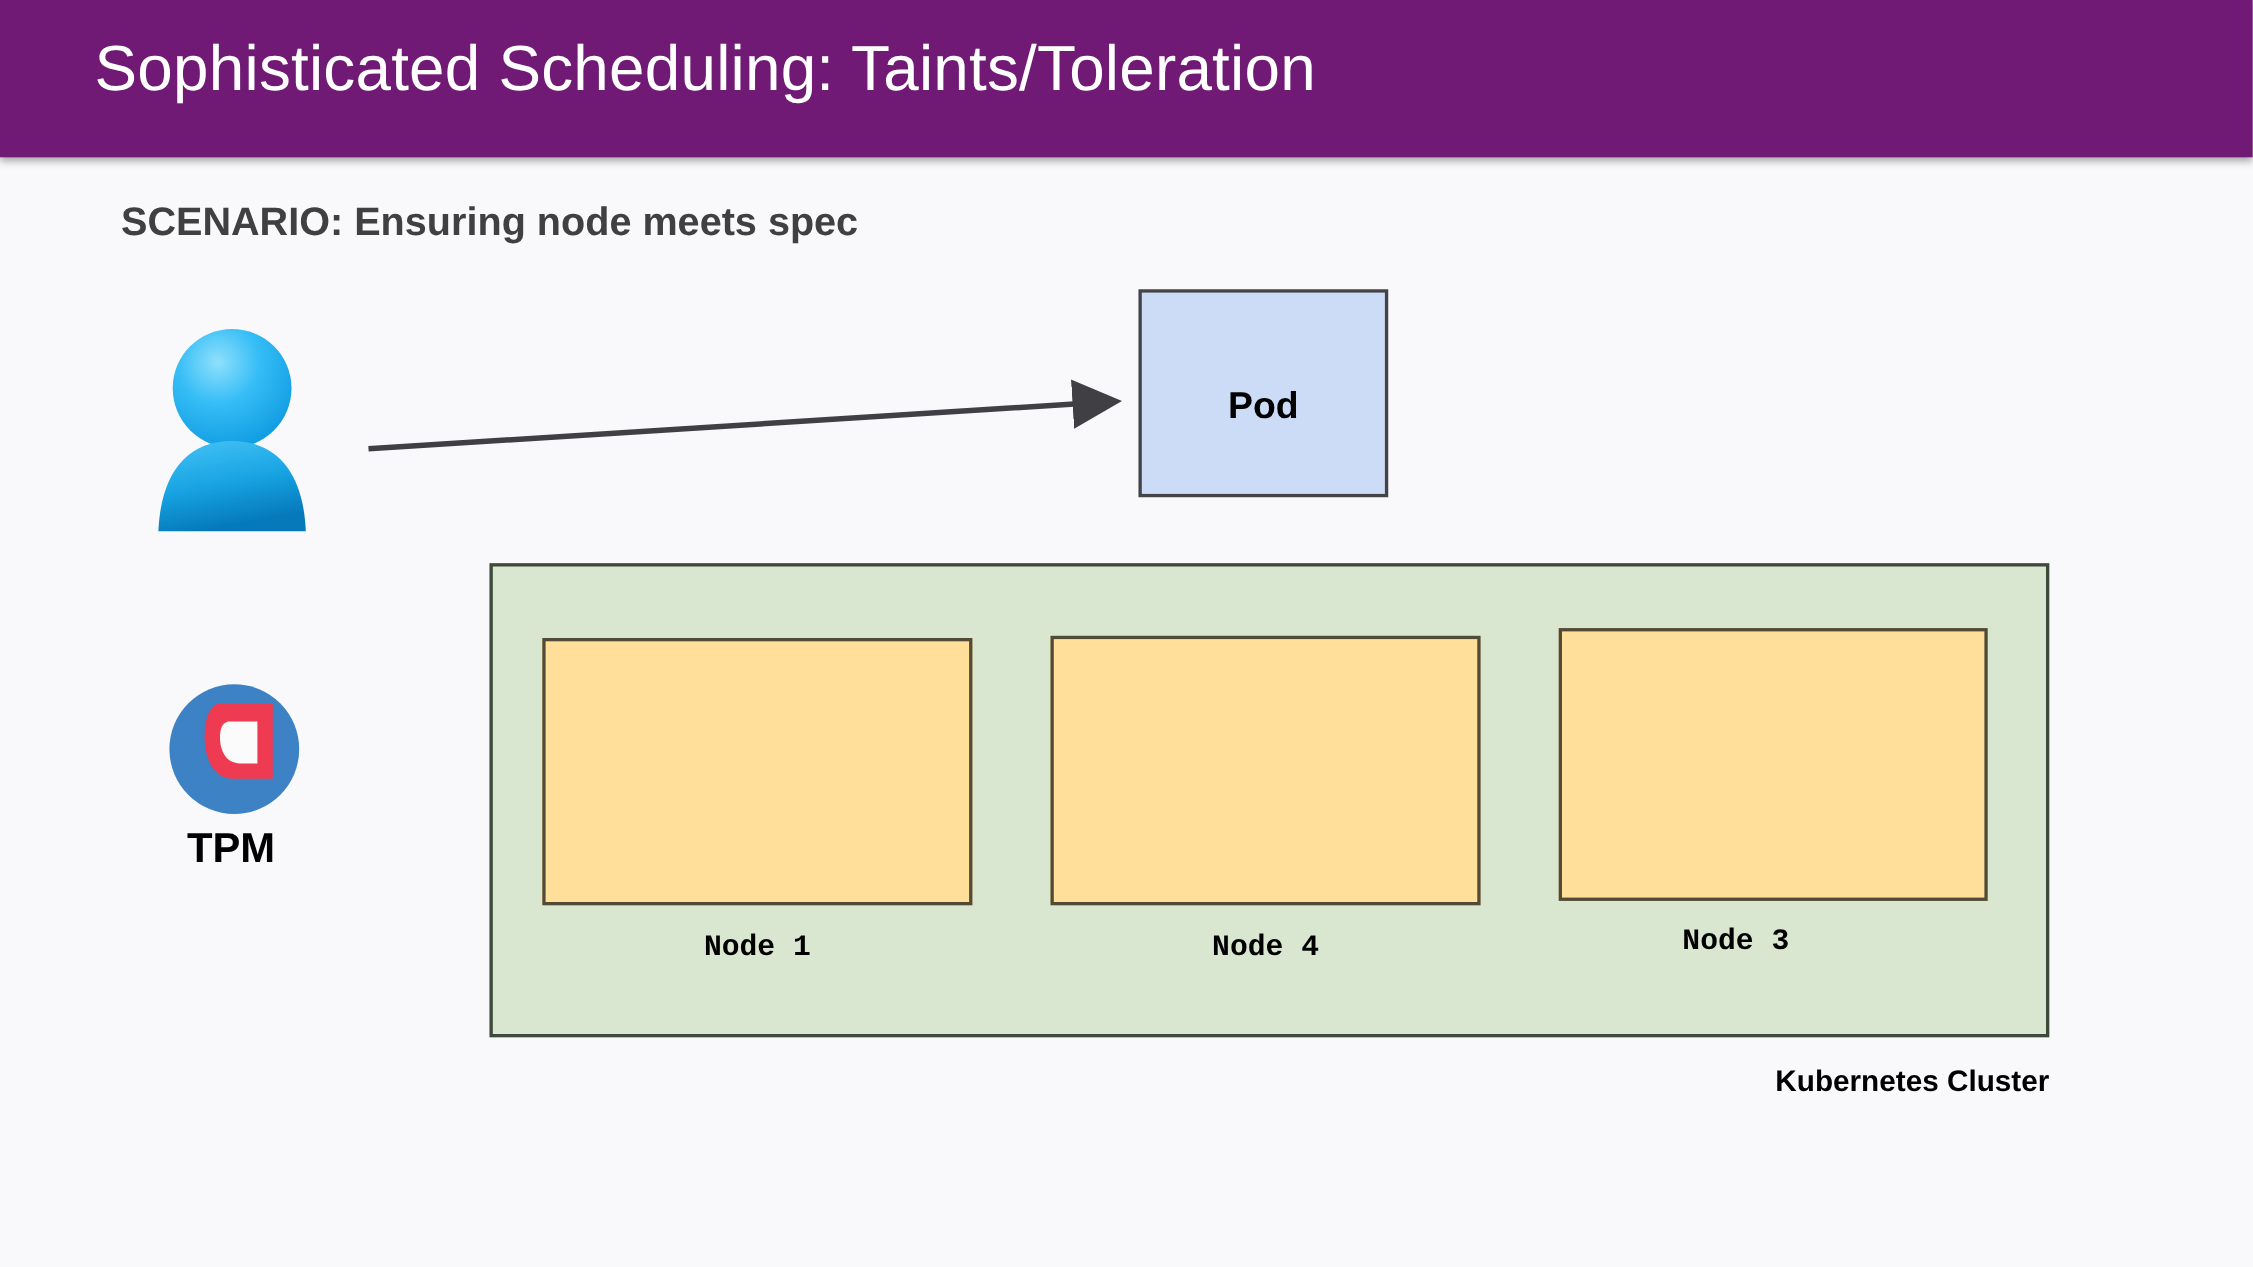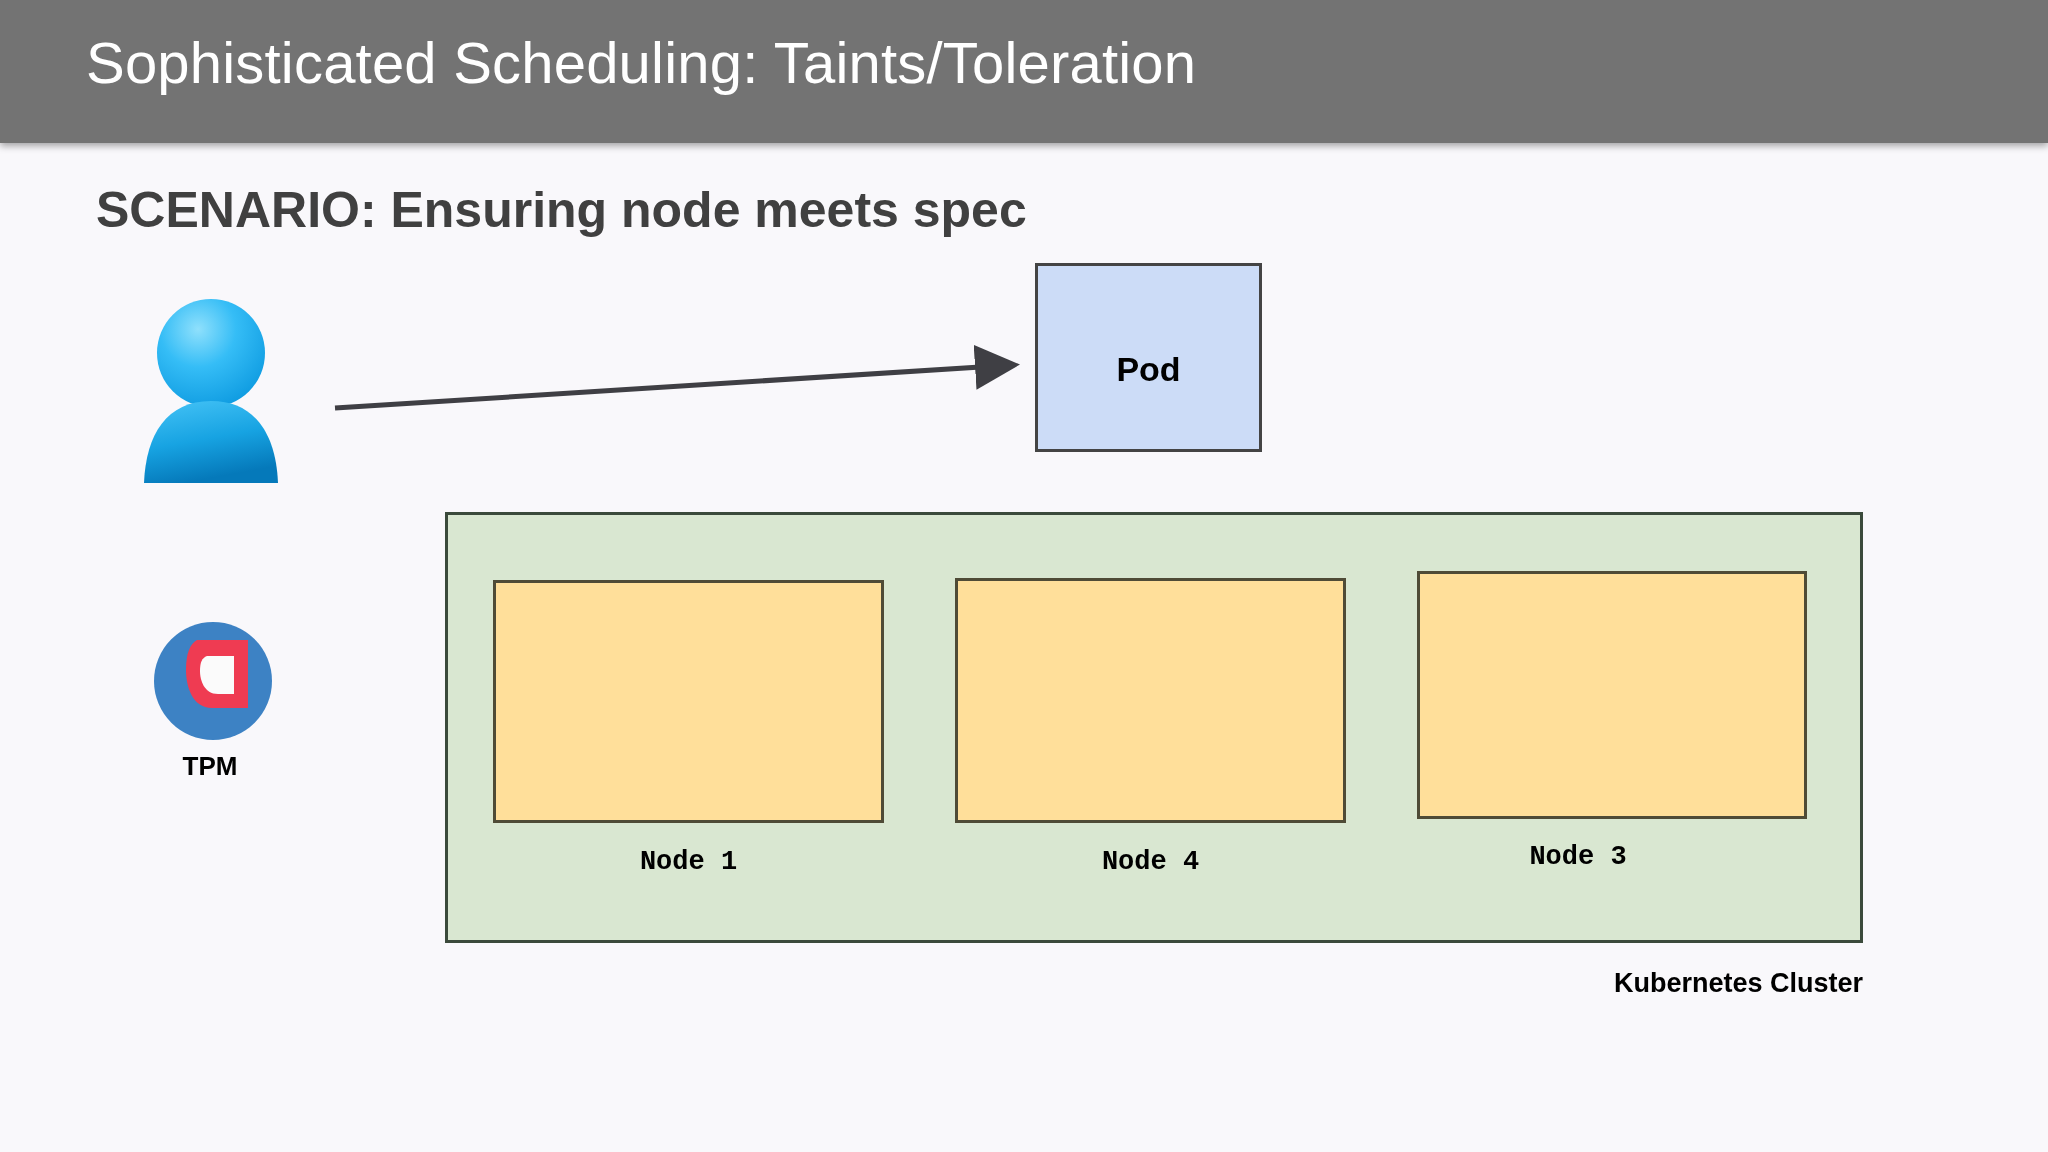--- a/index.html
+++ b/index.html
@@ -16,43 +16,43 @@
     position: relative;
   }
 
   
   #title-bar {
     position: absolute;
     left: 0;
     top: 0;
     width: 2048px;
     height: 143px;
-    background: #737373;
+    background: #701a75;
     box-shadow: 0 3px 7px rgba(0,0,0,0.35);
     z-index: 5;
   }
 
   #title-text {
     position: absolute;
     left: 86px;
     top: 28px;
     font-size: 58px;
     font-weight: 400;
     color: #ffffff;
     letter-spacing: 0.2px;
     white-space: nowrap;
     line-height: 1.2;
   }
 
   
   #scenario-heading {
     position: absolute;
-    left: 96px;
+    left: 110px;
     top: 181px;
-    font-size: 50px;
+    font-size: 36px;
     font-weight: bold;
     color: #404040;
     white-space: nowrap;
   }
 
   
   #user-avatar {
     position: absolute;
     left: 134px;
     top: 295px;
@@ -74,21 +74,21 @@
     top: 0;
     width: 122px;
     height: 122px;
   }
   #tpm-label {
     position: absolute;
     left: 0;
     top: 131px;
     width: 140px;
     text-align: center;
-    font-size: 26px;
+    font-size: 38px;
     font-weight: bold;
     color: #000000;
   }
 
   
   #arrow-svg {
     position: absolute;
     left: 320px;
     top: 330px;
     width: 730px;

